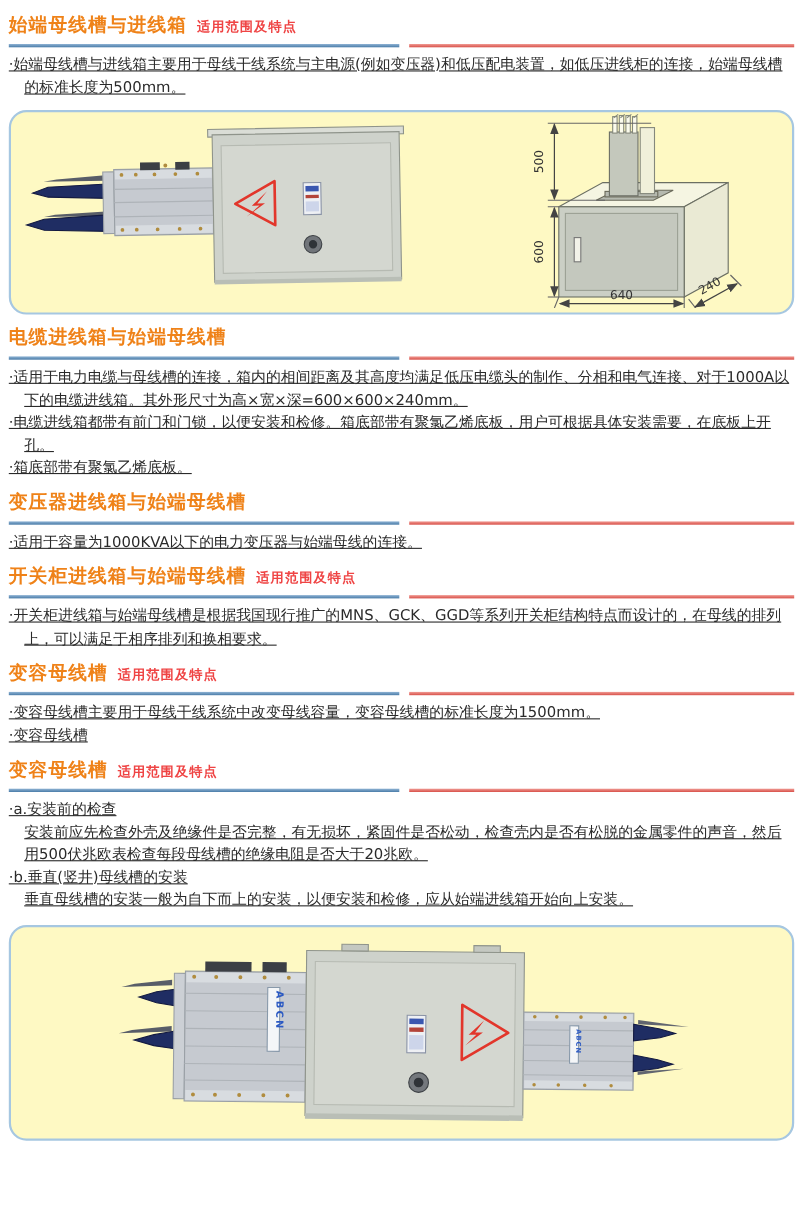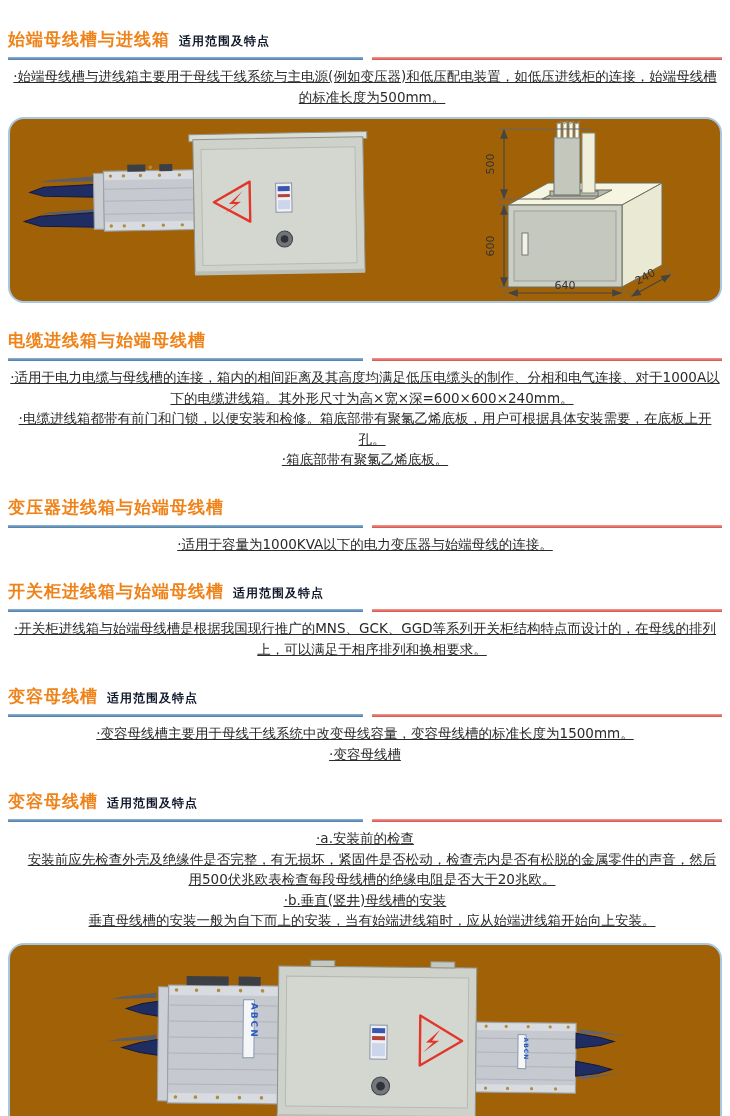--- a/index.html
+++ b/index.html
@@ -1,36 +1,36 @@
 <!DOCTYPE html>
 <html><head>
 <meta charset="utf-8">
 <style>
   html,body{margin:0;padding:0;}
   body{
     width:730px;height:1116px;overflow:hidden;background:#ffffff;
     font-family:"DejaVu Sans","Liberation Sans",sans-serif;color:#222;
   }
   .page{padding:2px 8px 0 8px;}
-  .sec{margin-top:26px;text-align:center;}
+  .sec{margin-top:9px;}
   .sec-head{display:flex;align-items:baseline;gap:9px;}
   .sec-title{font-size:17px;font-weight:bold;color:#EF8218;letter-spacing:1px;}
-  .sec-sub{font-size:12px;font-weight:bold;color:#0f172a;letter-spacing:1px;}
+  .sec-sub{font-size:12px;font-weight:bold;color:#ef4444;letter-spacing:1px;}
   .divider{display:flex;height:3px;margin:6px 0 6px 0;}
   .d-blue{width:355px;background:linear-gradient(#8FB3D4,#4A7CA8);}
   .d-gap{width:9px;}
   .d-red{flex:1;background:linear-gradient(#F09B94,#D85049);}
   .bullets p{
     margin:0;font-size:13.5px;line-height:1.52;color:#2a2a2a;
     padding-left:14px;text-indent:-14px;text-decoration:underline;
   }
   .bullets p.cont{text-indent:0;}
   .panel{
     position:relative;height:182px;margin:10px 0 4px 0;
-    border:2px solid #A6C7E1;border-radius:16px;background:#a16207;overflow:hidden;
+    border:2px solid #A6C7E1;border-radius:16px;background:#fef9c3;overflow:hidden;
   }
   .panel.tall{height:192px;margin-top:12px;}
   .panel svg{display:block;}
   .dim{font:11px "DejaVu Sans",sans-serif;fill:#333;}
   .phase-label{font:bold 9px "DejaVu Sans",sans-serif;fill:#2b59c3;letter-spacing:2px;}
   .phase-label.small{font-size:6px;letter-spacing:1px;}
 </style>
 </head>
 <body>
 
@@ -225,21 +225,21 @@
     </div>
     <div class="divider">
       <span class="d-blue"></span>
         <span class="d-gap"></span>
         <span class="d-red"></span>
     </div>
     <div class="bullets">
         <p>·a.安装前的检查</p>
         <p class="cont">安装前应先检查外壳及绝缘件是否完整，有无损坏，紧固件是否松动，检查壳内是否有松脱的金属零件的声音，然后用500伏兆欧表检查每段母线槽的绝缘电阻是否大于20兆欧。</p>
         <p>·b.垂直(竖井)母线槽的安装</p>
-        <p class="cont">垂直母线槽的安装一般为自下而上的安装，当有始端进线箱时，应从始端进线箱开始向上安装。</p>
+        <p class="cont">垂直母线槽的安装一般为自下而上的安装，以便安装和检修，应从始端进线箱开始向上安装。</p>
       </div>
   </section>
 
   <div class="panel tall">
     <svg viewBox="0 0 706 192" width="706" height="192">
       <g transform="rotate(0.6 360 98)">
 
         <polygon points="146,50 112,54 100,57 146,55" fill="#585d68"></polygon>
         <polygon points="152,58 132,61 116,66 132,71 152,74" fill="#1F2D63" stroke="#131a41"></polygon>
         <polygon points="146,92 110,96 98,99 146,97" fill="#585d68"></polygon>

